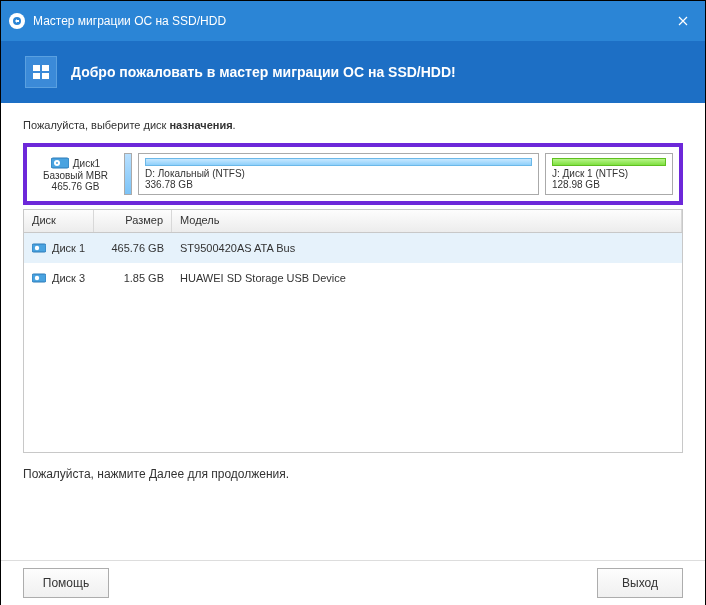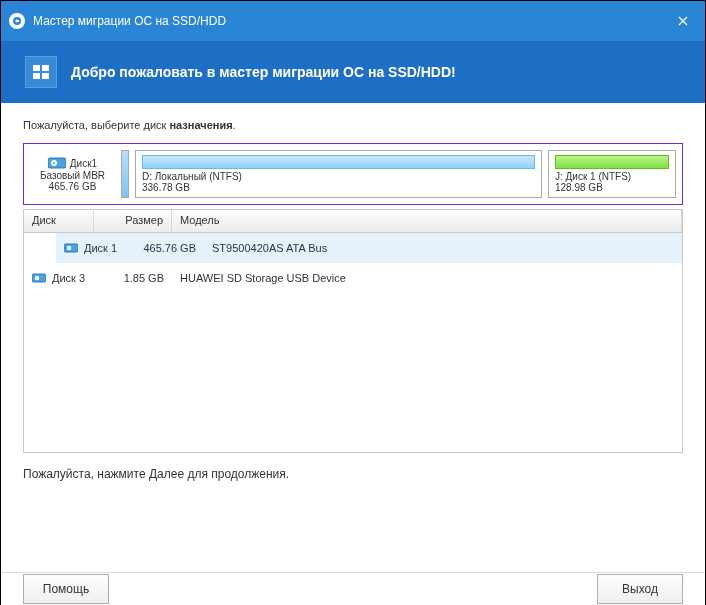--- a/index.html
+++ b/index.html
@@ -13,48 +13,48 @@
 
 .banner { background: #1d6fc5; height: 62px; display: flex; align-items: center; padding: 0 24px; color: #fff; margin: 0 0 0 0; }
 .banner .banner-icon { width: 32px; height: 32px; background: #3b8ad8; border: 1px solid #5aa0e0; margin-right: 14px; display: flex; align-items: center; justify-content: center; }
 .banner .banner-icon svg { width: 20px; height: 20px; }
 .banner .banner-text { font-size: 14px; font-weight: bold; }
 
 .content { padding: 16px 22px 10px 22px; }
 .instruction { font-size: 11px; color: #333; margin-bottom: 12px; }
 .instruction b { font-weight: bold; }
 
-.disk-panel { border: 1px solid #6d28d9; background: #fff; height: 62px; display: flex; padding: 6px; gap: 6px; margin-bottom: 4px; }
+.disk-panel { border: 4px solid #6d28d9; background: #fff; height: 62px; display: flex; padding: 6px; gap: 6px; margin-bottom: 4px; }
 .disk-info { width: 85px; text-align: center; display: flex; flex-direction: column; align-items: center; justify-content: center; font-size: 10px; color: #333; }
 .disk-info .disk-icon-wrap { display: flex; align-items: center; gap: 4px; }
 .disk-hdd-icon { width: 18px; height: 14px; }
 .partition { border: 1px solid #aaa; padding: 4px 6px; font-size: 10px; color: #333; display: flex; flex-direction: column; justify-content: space-between; }
 .partition.tiny { width: 8px; padding: 0; background: linear-gradient(#b8e0ff, #7bc3f7); }
 .partition.p1 { flex: 1; }
 .partition.p1 .bar { height: 14px; background: linear-gradient(#c8e8ff, #8fd0fb); border: 1px solid #6bb8e8; margin-bottom: 2px; }
 .partition.p2 { width: 128px; }
 .partition.p2 .bar { height: 14px; background: linear-gradient(#b8f58a, #7fe040); border: 1px solid #5fc020; margin-bottom: 2px; }
 
 .grid-header { background: linear-gradient(#fdfdfd, #ececec); border: 1px solid #c8c8c8; border-top: 1px solid #c8c8c8; display: flex; height: 24px; font-size: 11px; color: #333; }
 .grid-header .col { padding: 4px 8px; border-right: 1px solid #d8d8d8; }
 .col-disk { width: 70px; }
 .col-size { width: 78px; text-align: right; }
 .col-model { flex: 1; }
 
 .grid-body { border: 1px solid #c8c8c8; border-top: none; height: 220px; background: #fff; overflow: auto; }
 .grid-row { display: flex; height: 30px; align-items: center; font-size: 11px; color: #333; cursor: pointer; }
-.grid-row.selected { background: #e6f2fb; margin-left: 32px; }
+.grid-row.selected { background: #e6f2fb; }
 .grid-row .cell { padding: 0 8px; }
 .grid-row .col-disk { display: flex; align-items: center; gap: 6px; }
 .row-icon { width: 14px; height: 12px; flex-shrink: 0; }
 
 .footer-text { font-size: 12px; color: #333; margin-top: 14px; }
 .footer-text b { font-weight: normal; }
 
-.button-bar { border-top: 1px solid #ddd; padding: 1px 22px; display: flex; gap: 10px; position: absolute; bottom: 0; left: 1px; right: 1px; background: #fff; }
+.button-bar { border-top: 1px solid #ddd; padding: 7px 22px; display: flex; gap: 10px; position: absolute; bottom: 0; left: 1px; right: 1px; background: #fff; }
 .button-bar .spacer { flex: 1; }
 .btn { min-width: 86px; height: 30px; border: 1px solid #adadad; background: linear-gradient(#fdfdfd, #f0f0f0); font-size: 12px; color: #333; cursor: pointer; padding: 0 14px; }
 .btn:disabled, .btn.disabled { color: #a0a0a0; cursor: default; }
 </style>
 </head>
 <body>
 
 <div class="titlebar">
   <span class="app-icon">
     <svg viewBox="0 0 10 10">

